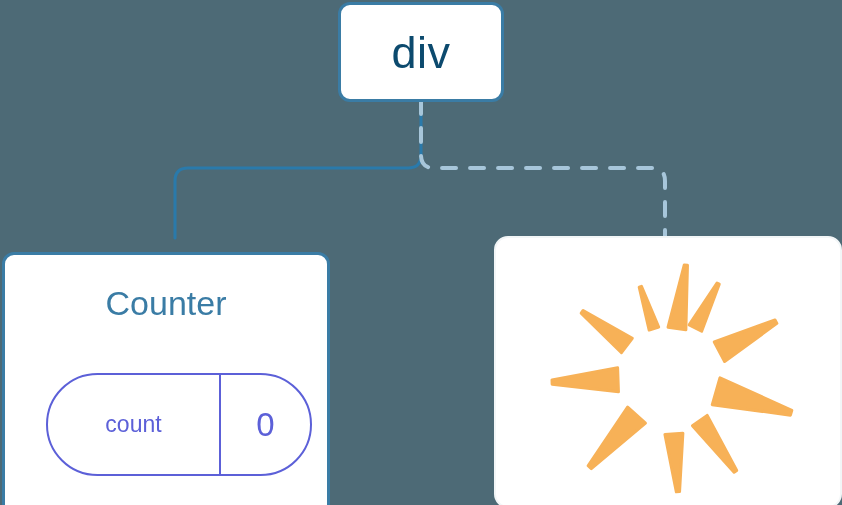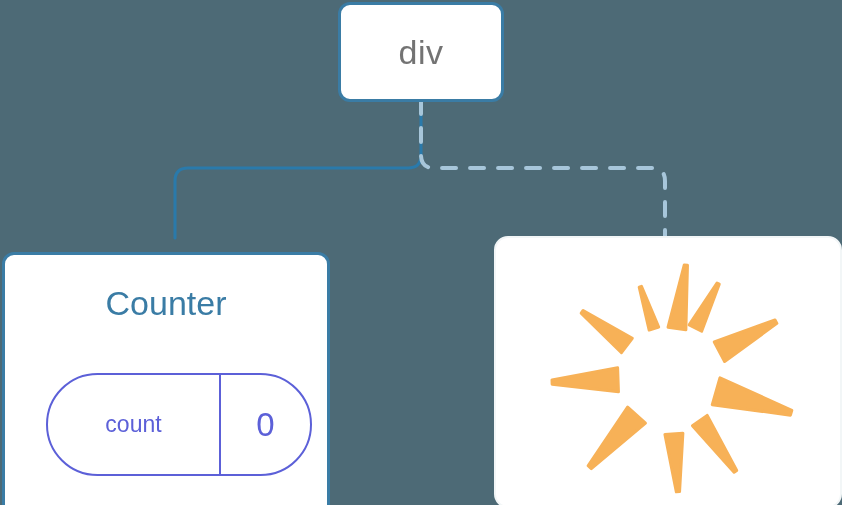--- a/index.html
+++ b/index.html
@@ -41,22 +41,22 @@
     top: 2px;
     width: 166px;
     height: 100px;
     border: 3px solid #3a7ca5;
     border-radius: 12px;
     display: flex;
     align-items: center;
     justify-content: center;
   }
   #node-root .node-title {
-    color: #737373;
-    font-size: 34px;
+    color: #0c4a6e;
+    font-size: 45px;
     letter-spacing: 0.5px;
     line-height: 1;
     text-align: center;
   }
 
   
   #node-counter {
     left: 2px;
     top: 236px;
     width: 328px;

